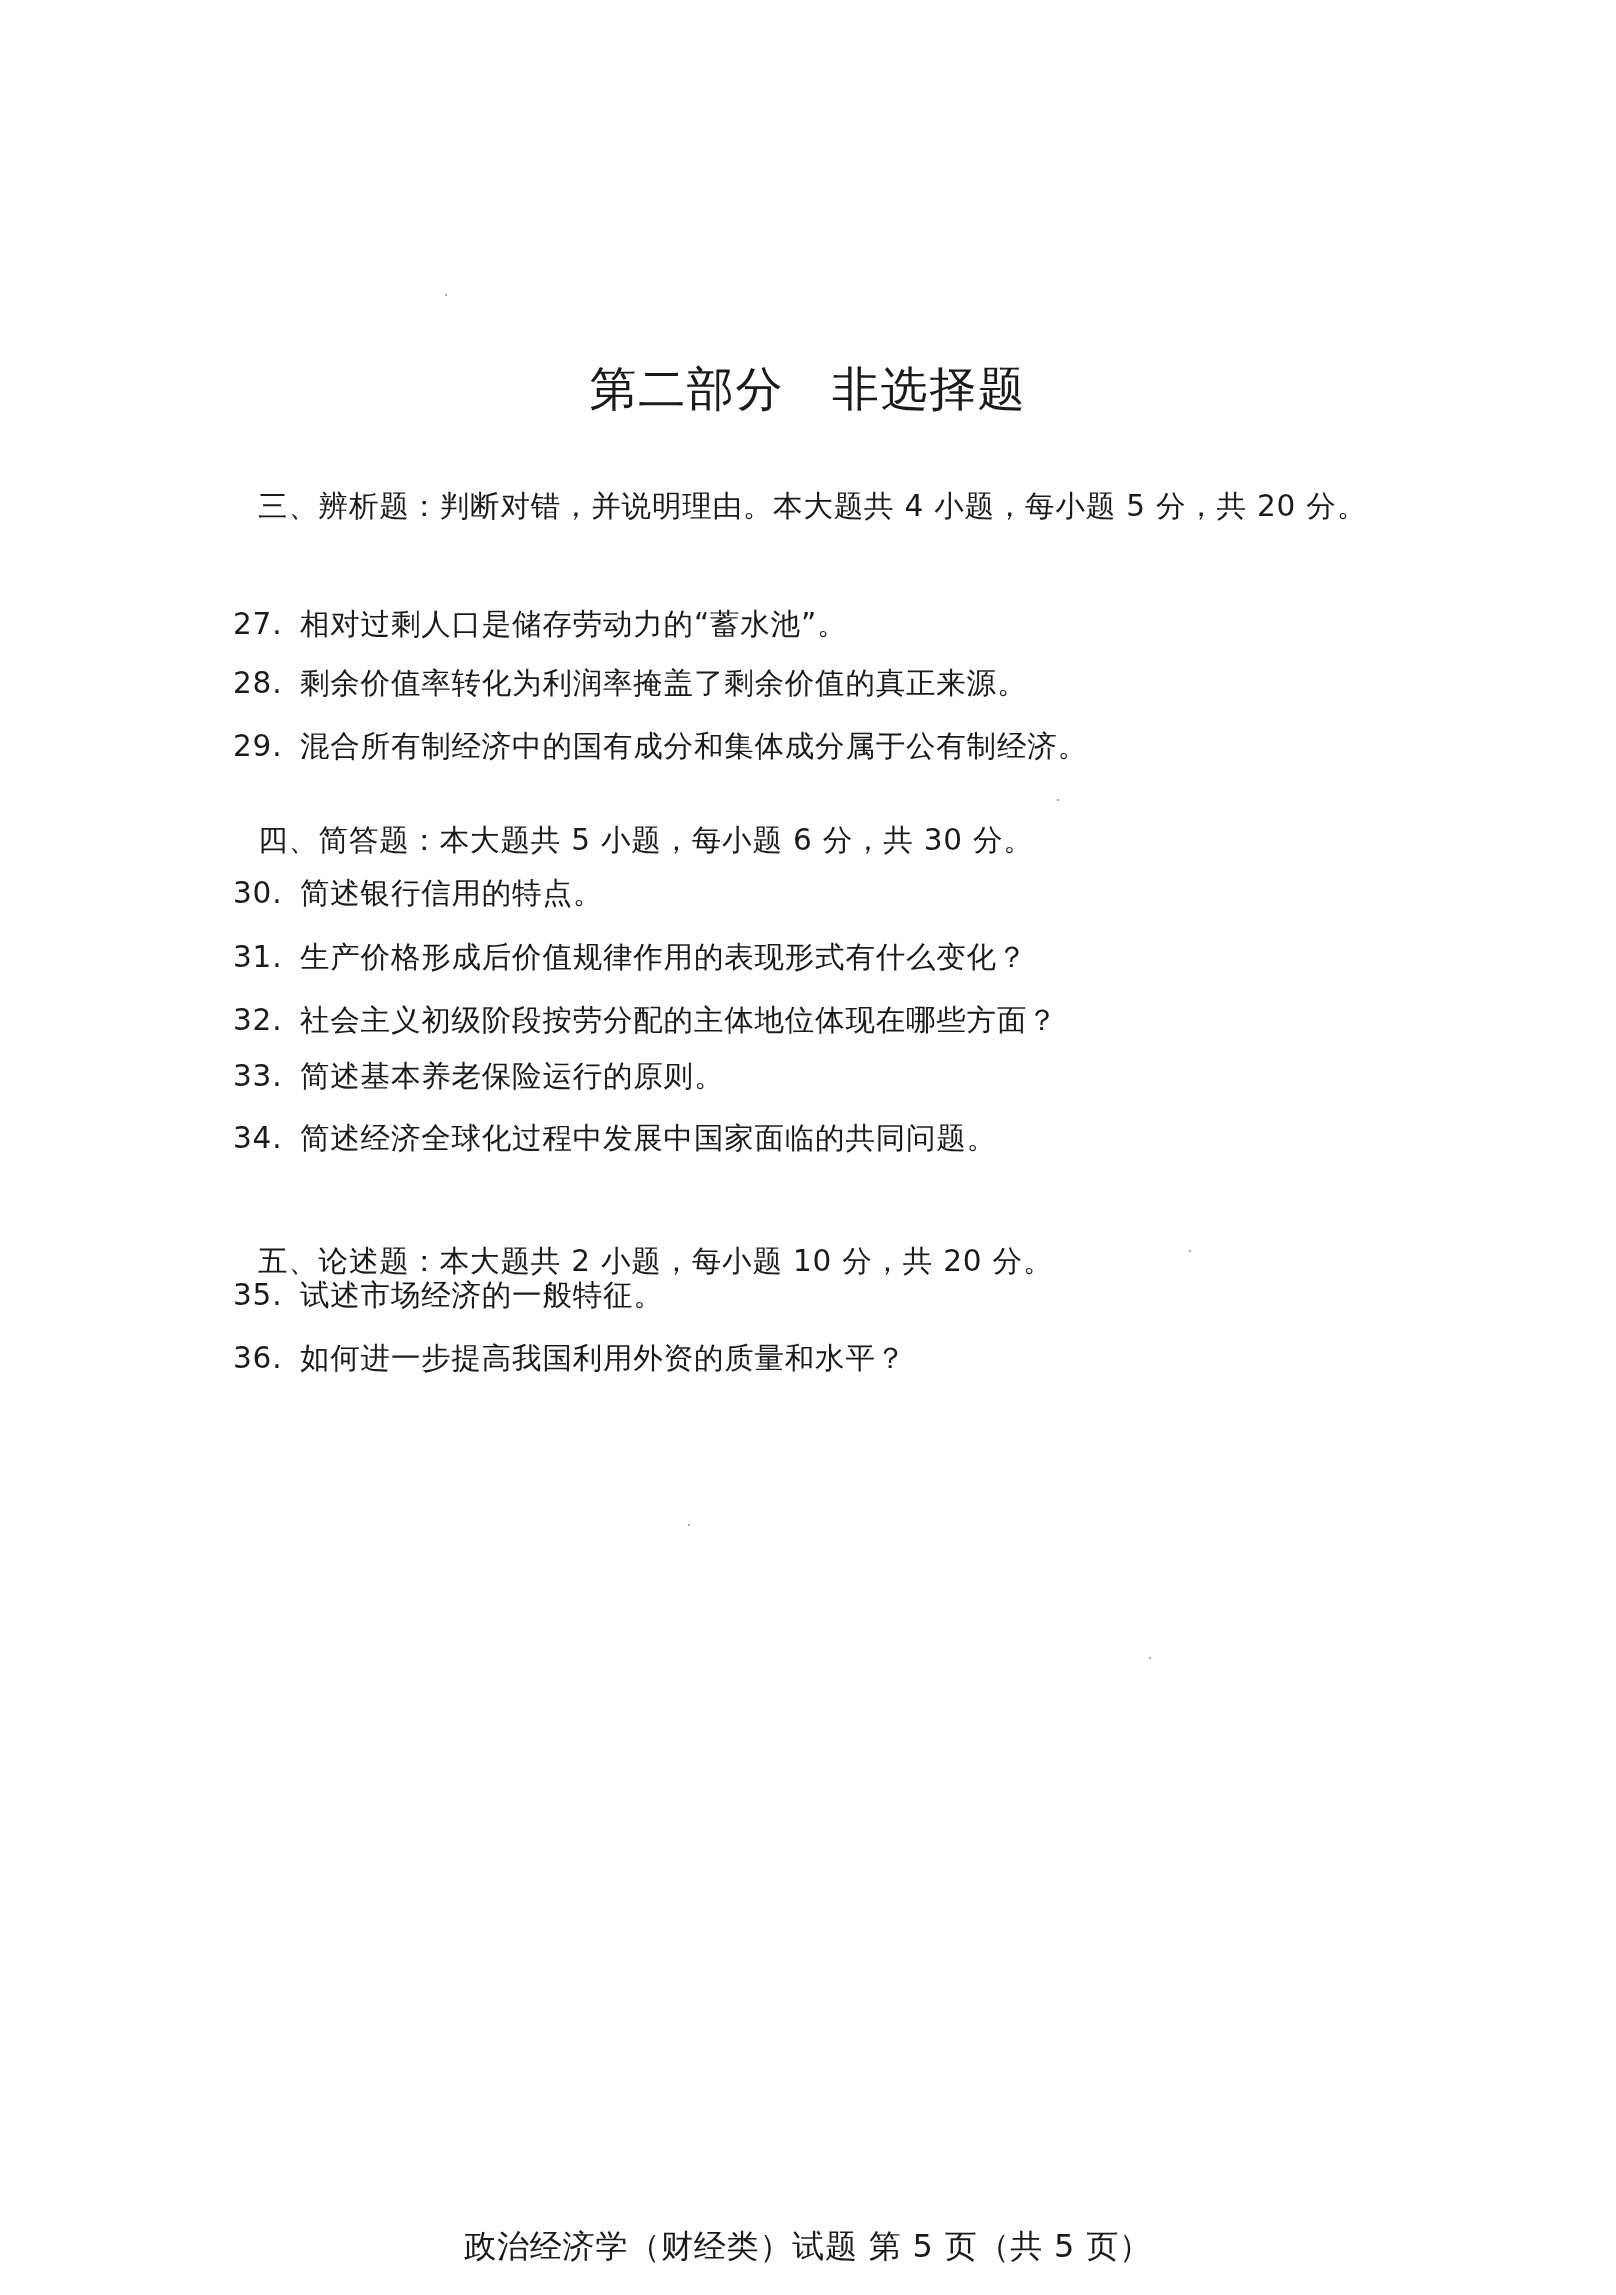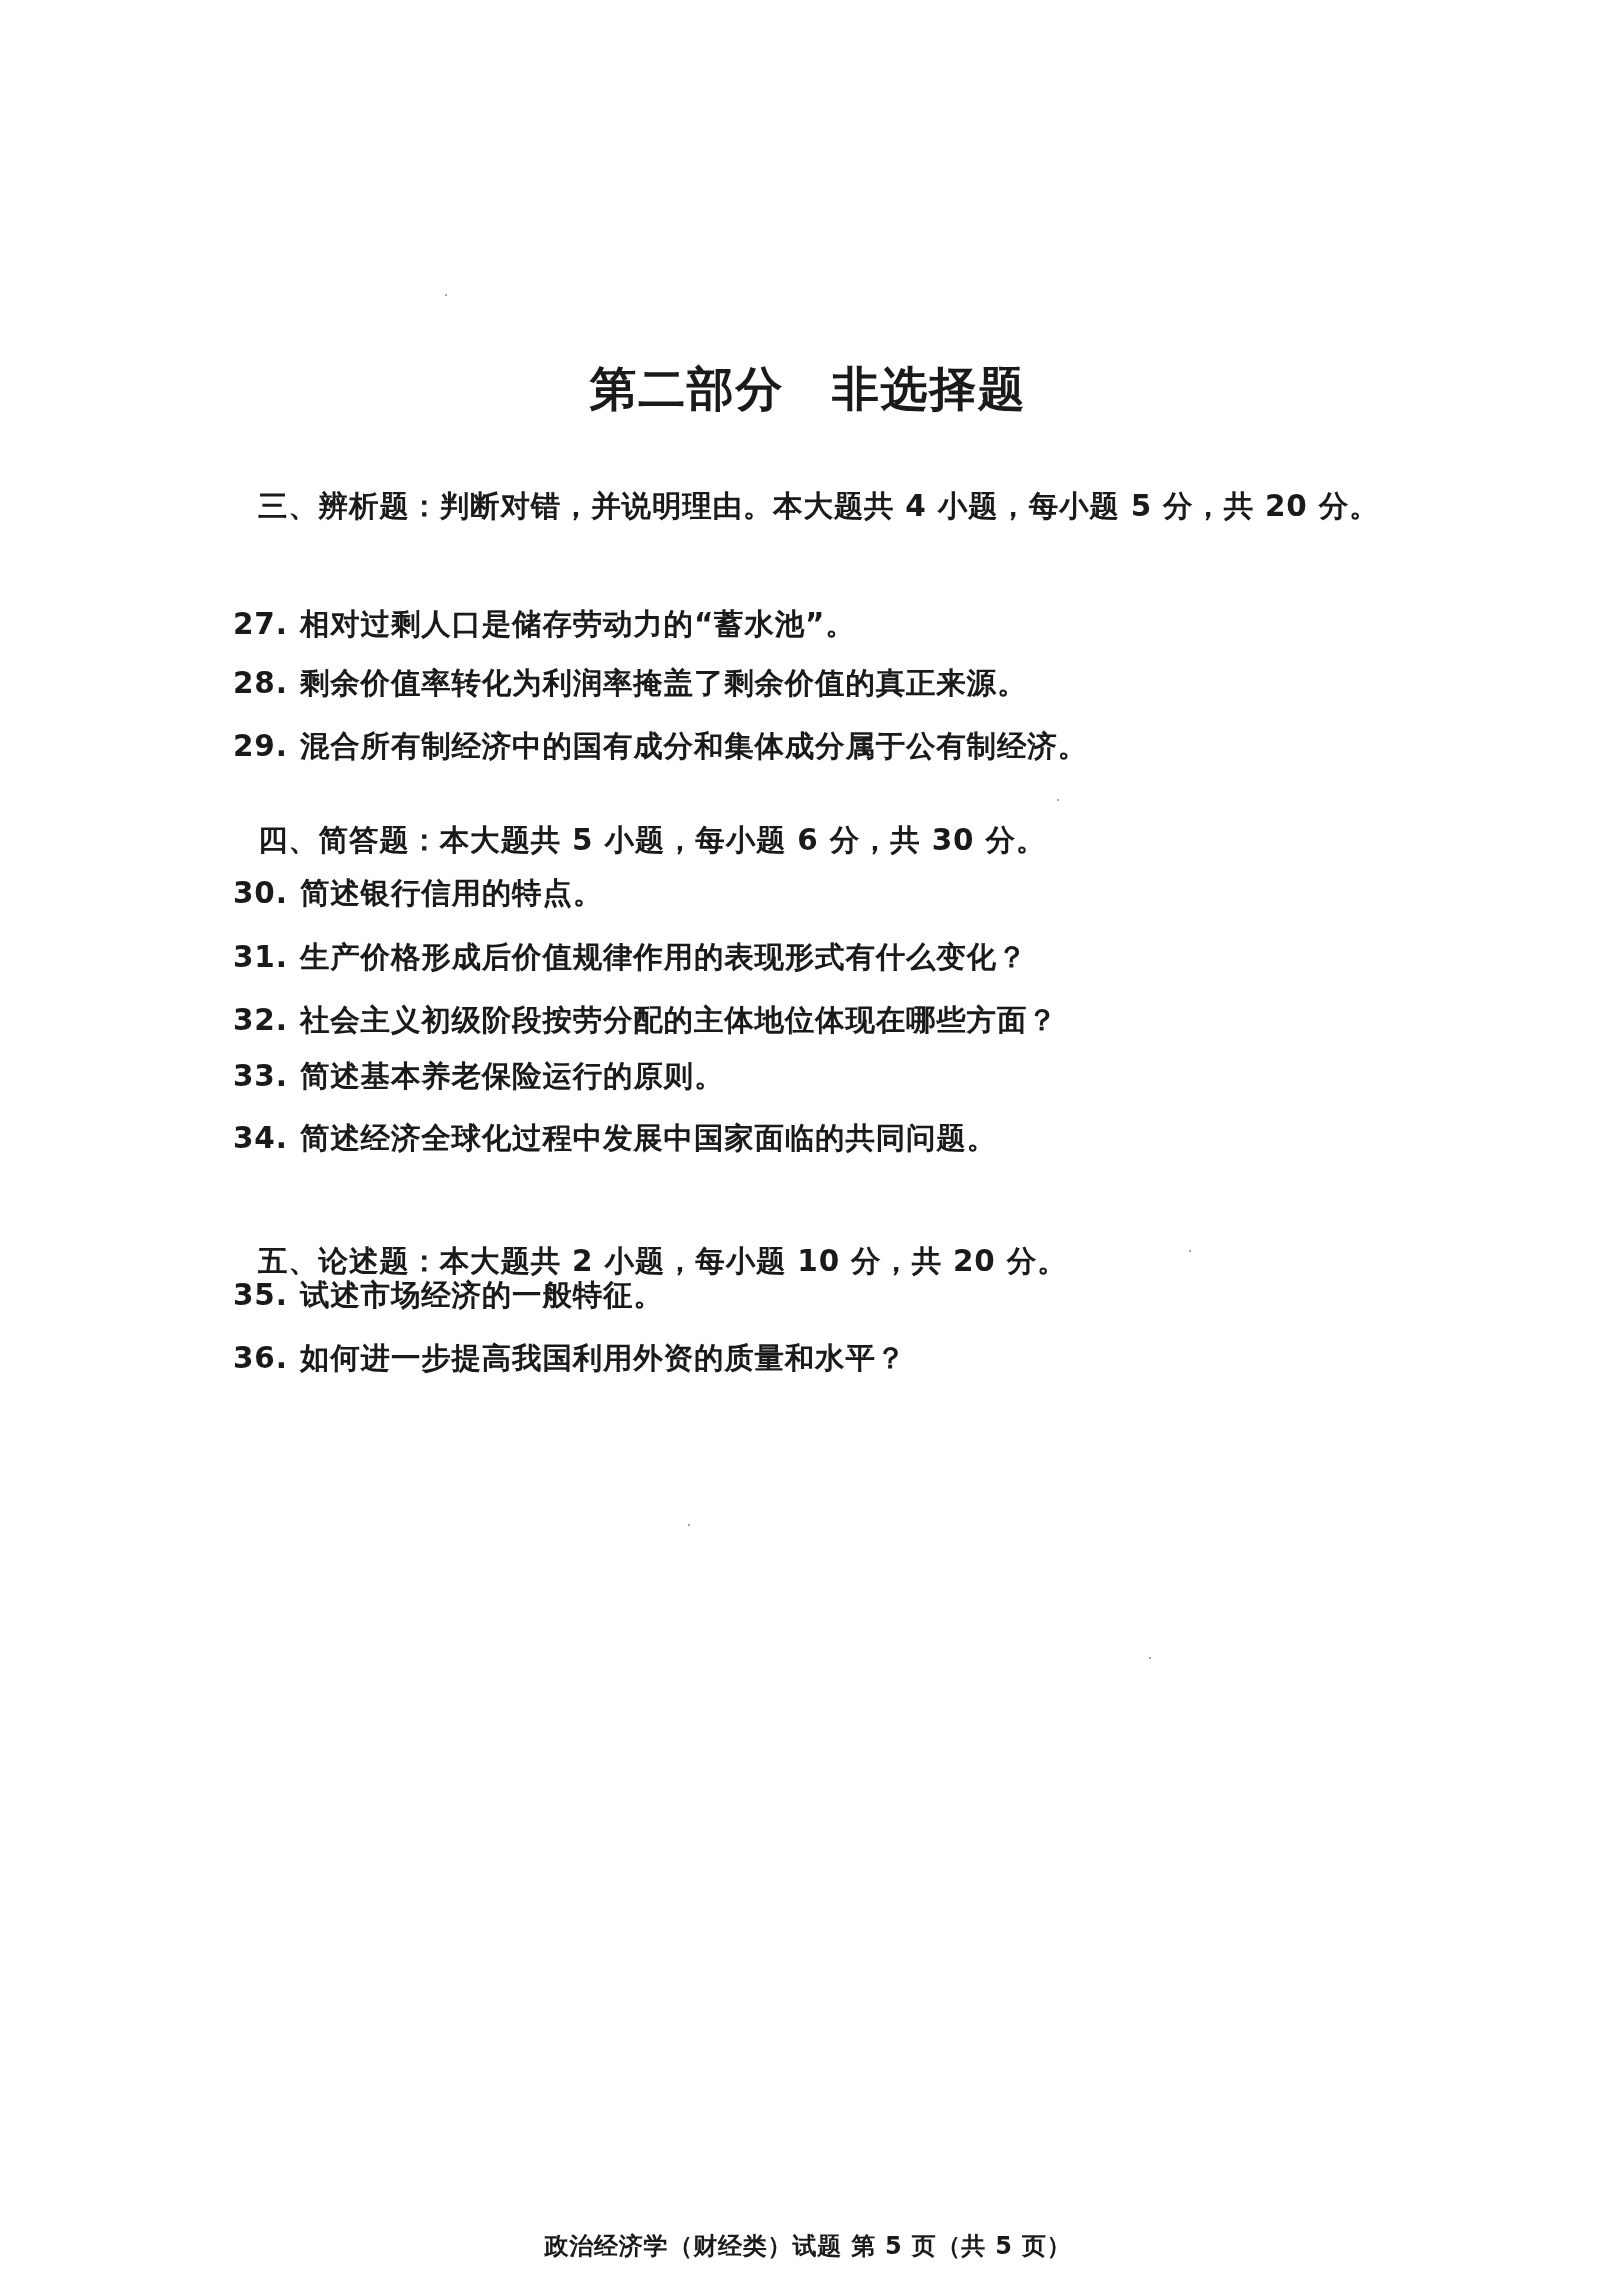--- a/index.html
+++ b/index.html
@@ -4,36 +4,36 @@
   <style>
     html, body { margin: 0; padding: 0; }
     body {
       width: 1616px; height: 2295px;
       background: #ffffff;
       position: relative;
       overflow: hidden;
       font-family: "DejaVu Sans", "Liberation Sans", sans-serif;
       color: #1a1a1a;
     }
-    .page { position: absolute; left: 0; top: 0; width: 1616px; height: 1776px; font-weight: bold; }
+    .page { position: absolute; left: 0; top: 0; width: 1616px; height: 1776px; }
     .title {
       position: absolute; left: 0; width: 1616px; top: 359px;
       text-align: center; font-size: 47px; letter-spacing: 1.6px;
       line-height: 59px;
     }
     .title .gap { display: inline-block; width: 48px; }
     .line {
       position: absolute; left: 233px; font-size: 29.5px; line-height: 39px;
       white-space: nowrap; letter-spacing: 0.8px;
     }
     .line .num { display: inline-block; width: 67px; }
     .heading { left: 258px; }
     .footer {
       position: absolute; left: 0; width: 1616px; top: 2228px;
-      text-align: center; font-size: 24px; line-height: 36px; letter-spacing: 0.8px;
+      text-align: center; font-size: 32px; line-height: 36px; letter-spacing: 0.8px;
     }
     .speck { position: absolute; width: 2.3px; height: 2.3px; background: #888; border-radius: 50%; }
   </style>
 </head>
 <body>
 
 <div class="page">
 
   <div class="title">
     <span>第二部分</span><span class="gap"></span><span>非选择题</span>

